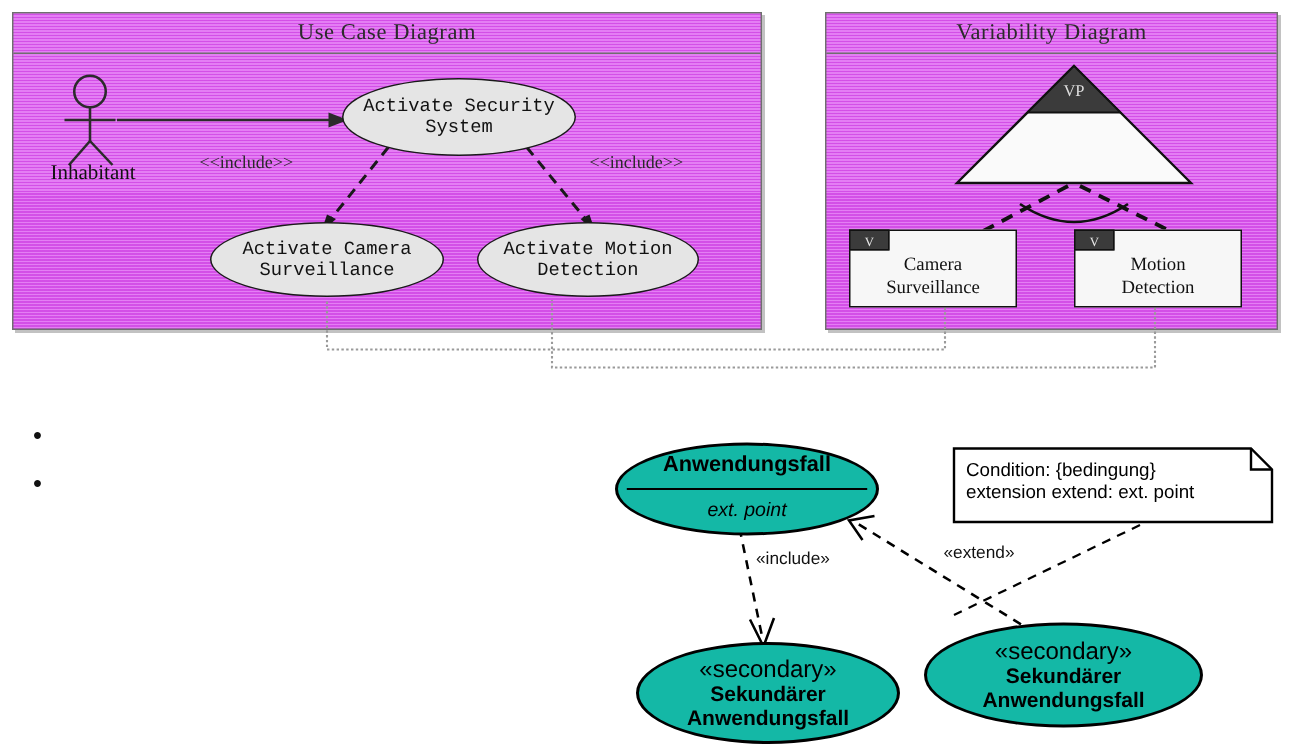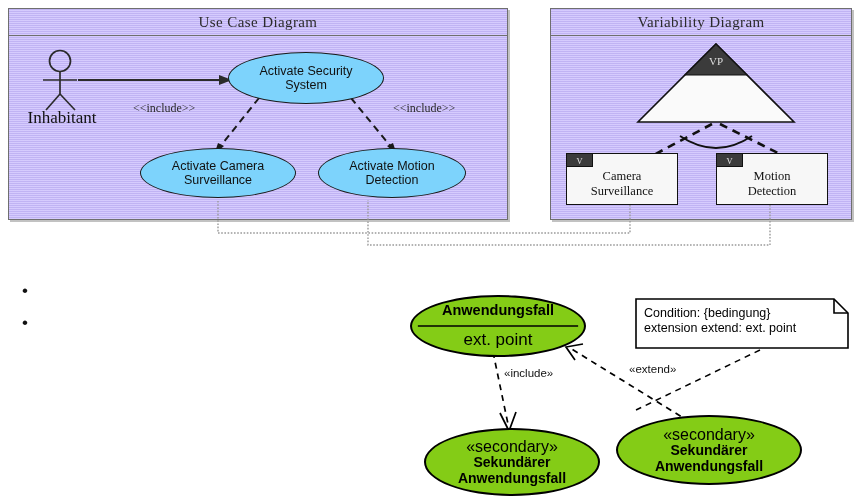--- a/index.html
+++ b/index.html
@@ -22,21 +22,21 @@
   }
   svg.layer {
     position: absolute;
     left: 0; top: 0;
     width: 866px;
     height: 503px;
   }
   
   .panel {
     position: absolute;
-    background: #c4b5fd;
+    background: #d946ef;
     border: 1px solid #6f6f6f;
     box-shadow: 2px 2px 0 rgba(120,120,120,0.45);
     box-sizing: border-box;
   }
   .panel::after {
     content: "";
     position: absolute;
     left: 0; top: 0; right: 0; bottom: 0;
     pointer-events: none;
     background: repeating-linear-gradient(
@@ -55,28 +55,28 @@
     color: #2b2b2b;
     letter-spacing: 0.4px;
     z-index: 3;
   }
   #panel-usecase  { left: 8px;   top: 8px;  width: 500px; height: 212px; }
   #panel-variability { left: 550px; top: 8px; width: 302px; height: 212px; }
 
   
   .uc-ellipse {
     position: absolute;
-    background: #7dd3fc;
+    background: #e5e5e5;
     border: 1.6px solid #1a1a1a;
     border-radius: 50%;
     display: flex;
     align-items: center;
     justify-content: center;
     text-align: center;
-    font-family: Liberation Sans, sans-serif;
+    font-family: Liberation Mono, monospace;
     font-size: 12.5px;
     line-height: 14px;
     color: #111;
     box-sizing: border-box;
     z-index: 4;
   }
   
   .v-box {
     position: absolute;
     background: #f7f7f7;
@@ -149,21 +149,21 @@
     z-index: 5;
     background: #fff;
     padding: 0 1px;
   }
   .actor-label {
     position: absolute;
     left: 12px; top: 108px;
     width: 100px;
     text-align: center;
     font-family: "Liberation Serif", serif;
-    font-size: 17px;
+    font-size: 14px;
     color: #111;
     z-index: 5;
   }
 
   
   #bullets {
     position: absolute;
     left: 12px; top: 278px;
     width: 400px;
     z-index: 6;
@@ -189,21 +189,21 @@
   }
   .mono-stereo {
     font-family: "Liberation Mono", monospace;
     font-size: 19px;
     font-weight: bold;
   }
 
   
   .uc2-ellipse {
     position: absolute;
-    background: #84cc16;
+    background: #14b8a6;
     border: 2px solid #000;
     border-radius: 50%;
     box-sizing: border-box;
     z-index: 4;
     font-family: "Liberation Sans", sans-serif;
     color: #000;
     text-align: center;
   }
   .uc2-name {
     font-size: 14.5px;
@@ -213,22 +213,23 @@
   .uc2-stereo {
     font-size: 16px;
     line-height: 15px;
   }
   .uc2-body {
     font-size: 14px;
     font-weight: bold;
     line-height: 16px;
   }
   .uc2-ext {
-    font-size: 17px;
+    font-size: 13px;
     line-height: 16px;
+    font-style: italic;
   }
   .note-text {
     position: absolute;
     left: 644px; top: 306px;
     width: 200px;
     font-family: "Liberation Sans", sans-serif;
     font-size: 12.5px;
     line-height: 15px;
     color: #000;
     z-index: 6;

